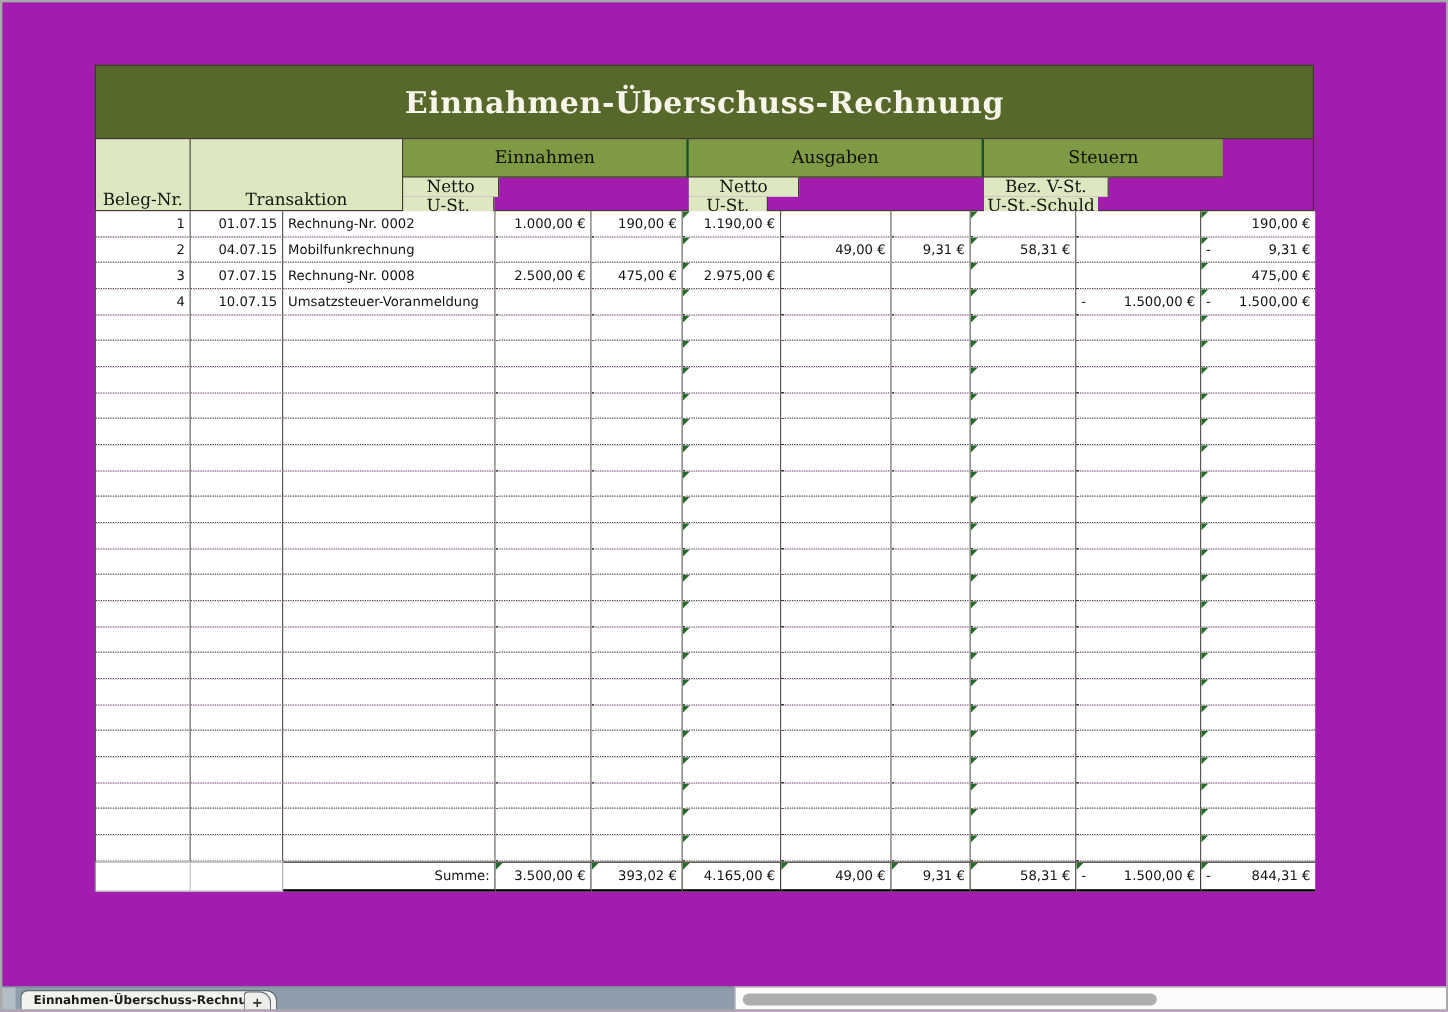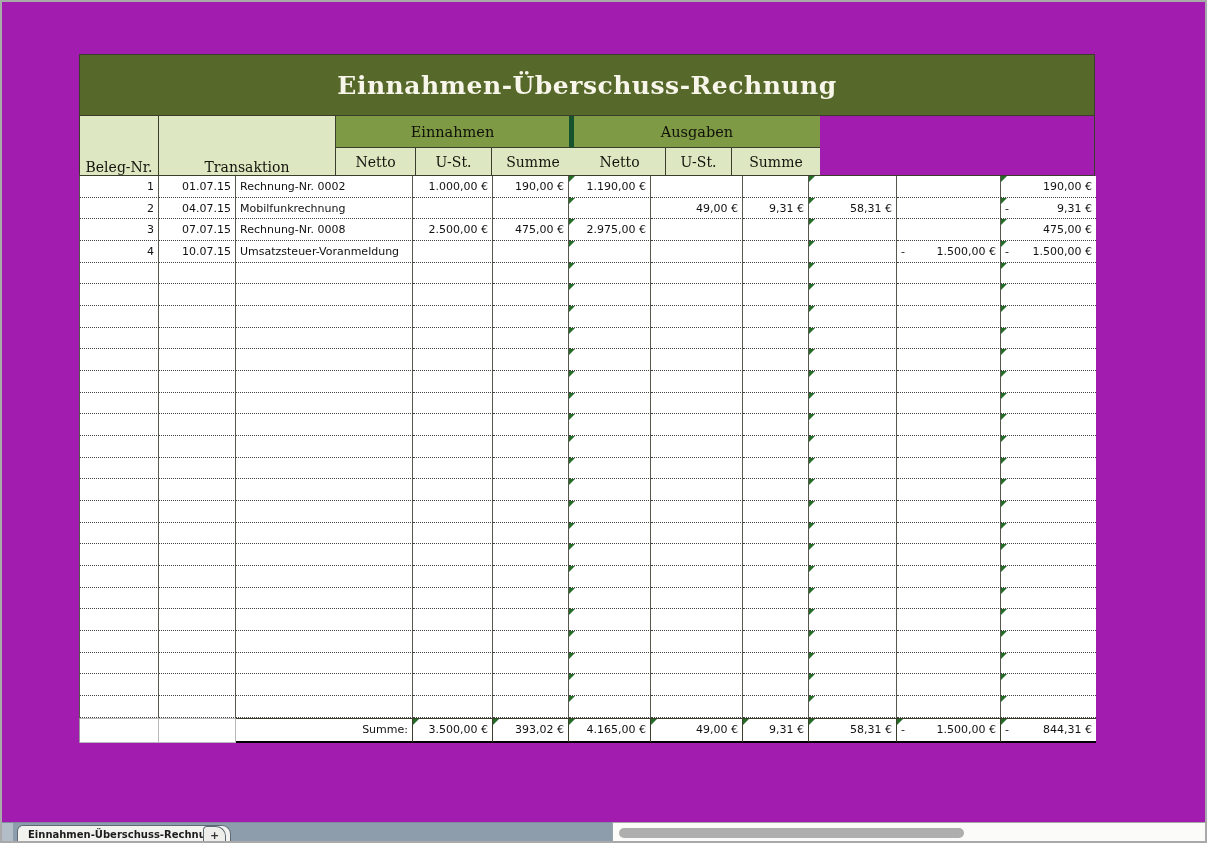--- a/index.html
+++ b/index.html
@@ -11,24 +11,24 @@
   .sheet{position:absolute;left:79px;top:54px;width:1016px;}
   .banner{box-sizing:border-box;height:61px;background:#57682b;border:1px solid #3b3e2a;border-bottom:none;
           display:flex;align-items:center;justify-content:center;}
   .banner-title{color:#f8f6ea;font-family:"DejaVu Serif", serif;font-weight:bold;font-size:25px;letter-spacing:.5px;}
 
   .hdr{box-sizing:border-box;display:flex;border:1px solid #3b3e2a;border-bottom:none;height:60px;}
   .hcell{box-sizing:border-box;background:#dde8c3;border-right:1px solid #3b3e2a;
          display:flex;align-items:flex-end;justify-content:center;padding-bottom:0;
          font-family:"DejaVu Serif", serif;font-size:14px;color:#14140c;}
   .grp{display:flex;flex-direction:column;}
-  .grp-top{box-sizing:border-box;height:33px;background:#7e9a45;border-bottom:1px solid #3b3e2a;border-right:5px solid #14532d;
+  .grp-top{box-sizing:border-box;height:33px;background:#7e9a45;border-bottom:1px solid #3b3e2a;border-right:2px solid #14532d;
            display:flex;align-items:center;justify-content:center;
            font-family:"DejaVu Serif", serif;font-size:14.5px;color:#101008;}
-  .grp-cells{display:flex;height:27px;}
+  .grp-cells{display:flex;height:27px;flex-direction:column;}
   .grp-cells .hcell{align-items:center;padding-bottom:0;}
   .hcell:last-child,.grp:last-child .grp-top{border-right:none;}
 
   .grid{display:grid;grid-template-columns:79px 77px 177px 80px 76px 82px 92px 66px 88px 104px 95px;
         box-sizing:border-box;border-left:1px solid #55584a;border-right:1px solid #3b3e2a;border-top:1px solid #3b3e2a;}
   .grid .cell{box-sizing:border-box;height:21.68px;border-right:1px solid #55584a;border-bottom:1px dotted #3f3f3f;
         position:relative;display:flex;align-items:center;overflow:hidden;font-size:11px;color:#111;background:#fff;}
   .grid .cell:nth-child(11n){border-right:none;}
   .c-nr,.c-date,.c-num{justify-content:flex-end;padding-right:4px;}
   .c-text{justify-content:flex-start;padding-left:4px;white-space:nowrap;}
@@ -87,20 +87,27 @@
 
       <div class="grp" style="width:246px">
         <div class="grp-top">Ausgaben</div>
         <div class="grp-cells">
           <div class="hcell" style="width:92px">Netto</div>
           <div class="hcell" style="width:66px">U-St.</div>
           <div class="hcell" style="width:88px">Summe</div>
         </div>
       </div>
 
+      <div class="grp" style="width:199px">
+        <div class="grp-top">Steuern</div>
+        <div class="grp-cells">
+          <div class="hcell" style="width:104px">Bez. V-St.</div>
+          <div class="hcell" style="width:95px">U-St.-Schuld</div>
+        </div>
+      </div>
     </div>
 
     <div class="grid" id="data-grid">
         <div class="cell c-nr">1</div>
         <div class="cell c-date">01.07.15</div>
         <div class="cell c-text">Rechnung-Nr. 0002</div>
         <div class="cell c-num">
           <span class="minus"></span>
           <span>1.000,00 €</span>
         </div>

